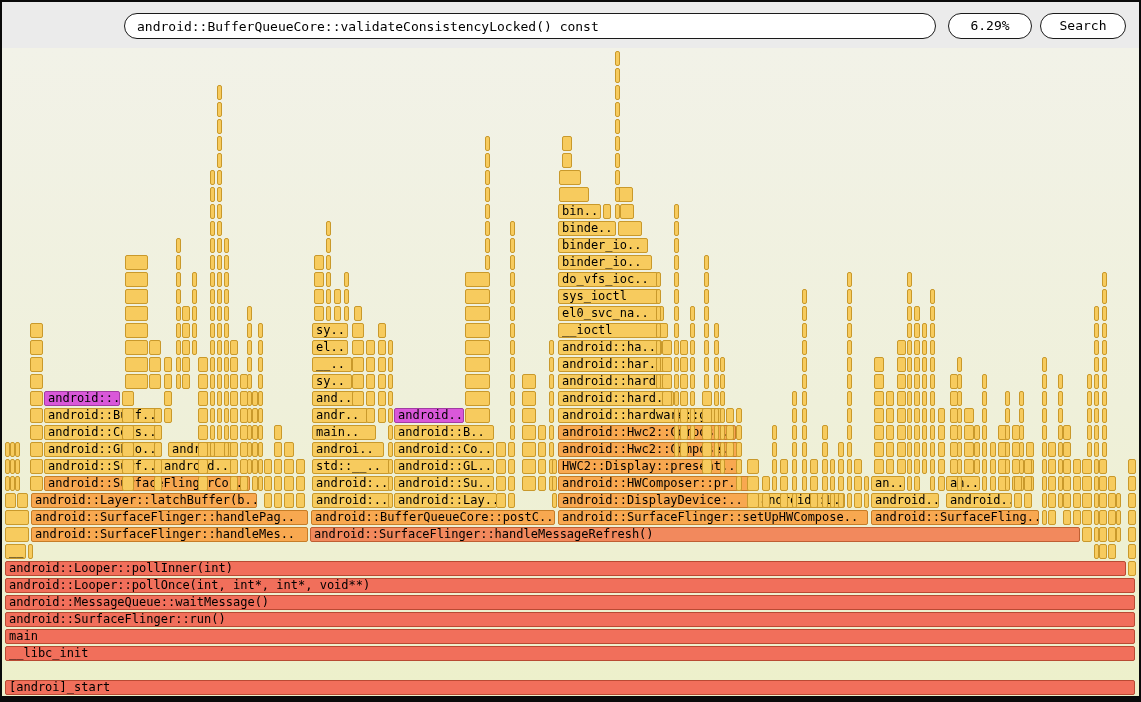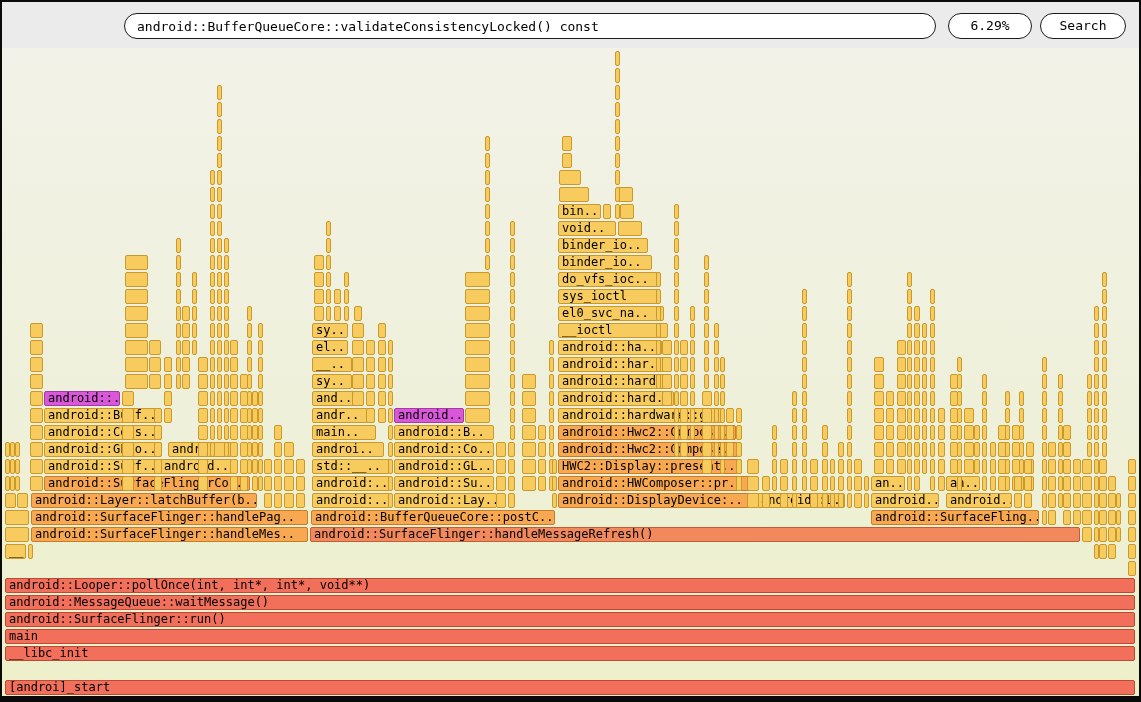--- a/index.html
+++ b/index.html
@@ -53,28 +53,30 @@
     <div class="pill pct">6.29%</div>
     <div class="pill search-btn">Search</div>
   </div>
   <div class="canvas" id="flame-canvas">
       <div class="frame r" title="[linker]_start" style="left: 3px; top: 632px; width: 1130px; height: 15px;">[androi]_start</div>
       <div class="frame r" title="__libc_init" style="left: 3px; top: 598px; width: 1130px; height: 15px;">__libc_init</div>
       <div class="frame r" title="main" style="left: 3px; top: 581px; width: 1130px; height: 15px;">main</div>
       <div class="frame r" title="android::SurfaceFlinger::run()" style="left: 3px; top: 564px; width: 1130px; height: 15px;">android::SurfaceFlinger::run()</div>
       <div class="frame r" title="android::MessageQueue::waitMessage()" style="left: 3px; top: 547px; width: 1130px; height: 15px;">android::MessageQueue::waitMessage()</div>
       <div class="frame r" title="android::Looper::pollOnce(int, int*, int*, void**)" style="left: 3px; top: 530px; width: 1130px; height: 15px;">android::Looper::pollOnce(int, int*, int*, void**)</div>
+      <div class="frame r" title="android::Looper::pollInner(int)" style="left: 3px; top: 513px; width: 1121px; height: 15px;">android::Looper::pollInner(int)</div>
       <div class="frame y" title="__." style="left: 3px; top: 496px; width: 21px; height: 15px;">__.</div>
       <div class="frame y" style="left: 26px; top: 496px; width: 4px; height: 15px;"></div>
       <div class="frame y" style="left: 3px; top: 479px; width: 24px; height: 15px;"></div>
       <div class="frame o" title="android::SurfaceFlinger::handleMes.." style="left: 29px; top: 479px; width: 277px; height: 15px;">android::SurfaceFlinger::handleMes..</div>
       <div class="frame o2" title="android::SurfaceFlinger::handleMessageRefresh()" style="left: 308px; top: 479px; width: 770px; height: 15px;">android::SurfaceFlinger::handleMessageRefresh()</div>
       <div class="frame y" style="left: 3px; top: 462px; width: 24px; height: 15px;"></div>
       <div class="frame o" title="android::SurfaceFlinger::handlePag.." style="left: 29px; top: 462px; width: 277px; height: 15px;">android::SurfaceFlinger::handlePag..</div>
       <div class="frame o" title="android::SurfaceFlinger::postC.." style="left: 309px; top: 462px; width: 244px; height: 15px;">android::BufferQueueCore::postC..</div>
+      <div class="frame o" title="android::SurfaceFlinger::setUpHWCompose.." style="left: 556px; top: 462px; width: 310px; height: 15px;">android::SurfaceFlinger::setUpHWCompose..</div>
       <div class="frame o" title="android::SurfaceFling.." style="left: 869px; top: 462px; width: 168px; height: 15px;">android::SurfaceFling..</div>
       <div class="frame y" style="left: 3px; top: 445px; width: 11px; height: 15px;"></div>
       <div class="frame y" style="left: 15px; top: 445px; width: 11px; height: 15px;"></div>
       <div class="frame o" title="android::Layer::latchBuffer(b.." style="left: 29px; top: 445px; width: 226px; height: 15px;">android::Layer::latchBuffer(b..</div>
       <div class="frame y" title="android:.." style="left: 310px; top: 445px; width: 78px; height: 15px;">android:..</div>
       <div class="frame y" title="android::Lay.." style="left: 392px; top: 445px; width: 103px; height: 15px;">android::Lay..</div>
       <div class="frame o" title="android::DisplayDevice:.." style="left: 556px; top: 445px; width: 194px; height: 15px;">android::DisplayDevice:..</div>
       <div class="frame y" title="android::L.." style="left: 755px; top: 445px; width: 88px; height: 15px;">android::L..</div>
       <div class="frame y" title="android.." style="left: 869px; top: 445px; width: 68px; height: 15px;">android..</div>
       <div class="frame y" title="android.." style="left: 944px; top: 445px; width: 66px; height: 15px;">android..</div>
@@ -111,21 +113,21 @@
       <div class="frame y" title="android::har.." style="left: 556px; top: 309px; width: 108px; height: 15px;">android::har..</div>
       <div class="frame y" title="el.." style="left: 310px; top: 292px; width: 36px; height: 15px;">el..</div>
       <div class="frame y" title="android::ha.." style="left: 556px; top: 292px; width: 104px; height: 15px;">android::ha..</div>
       <div class="frame y" title="sy.." style="left: 310px; top: 275px; width: 36px; height: 15px;">sy..</div>
       <div class="frame y" title="__ioctl" style="left: 556px; top: 275px; width: 110px; height: 15px;">__ioctl</div>
       <div class="frame y" title="el0_svc_na.." style="left: 556px; top: 258px; width: 106px; height: 15px;">el0_svc_na..</div>
       <div class="frame y" title="sys_ioctl" style="left: 556px; top: 241px; width: 102px; height: 15px;">sys_ioctl</div>
       <div class="frame y" title="do_vfs_ioc.." style="left: 556px; top: 224px; width: 100px; height: 15px;">do_vfs_ioc..</div>
       <div class="frame y" title="binder_io.." style="left: 556px; top: 207px; width: 94px; height: 15px;">binder_io..</div>
       <div class="frame y" title="binder_io.." style="left: 556px; top: 190px; width: 90px; height: 15px;">binder_io..</div>
-      <div class="frame y" title="binde.." style="left: 556px; top: 173px; width: 58px; height: 15px;">void..</div>
+      <div class="frame y" title="binde.." style="left: 556px; top: 173px; width: 58px; height: 15px;">binde..</div>
       <div class="frame y" style="left: 616px; top: 173px; width: 24px; height: 15px;"></div>
       <div class="frame y" title="bin.." style="left: 556px; top: 156px; width: 43px; height: 15px;">bin..</div>
       <div class="frame y" style="left: 601px; top: 156px; width: 8px; height: 15px;"></div>
       <div class="frame y" style="left: 618px; top: 156px; width: 14px; height: 15px;"></div>
       <div class="frame y" style="left: 557px; top: 139px; width: 30px; height: 15px;"></div>
       <div class="frame y" style="left: 615px; top: 139px; width: 16px; height: 15px;"></div>
       <div class="frame y" style="left: 557px; top: 122px; width: 22px; height: 15px;"></div>
       <div class="frame y" style="left: 28px; top: 428px; width: 13px; height: 15px;"></div>
       <div class="frame y" style="left: 28px; top: 411px; width: 13px; height: 15px;"></div>
       <div class="frame y" style="left: 28px; top: 394px; width: 13px; height: 15px;"></div>

